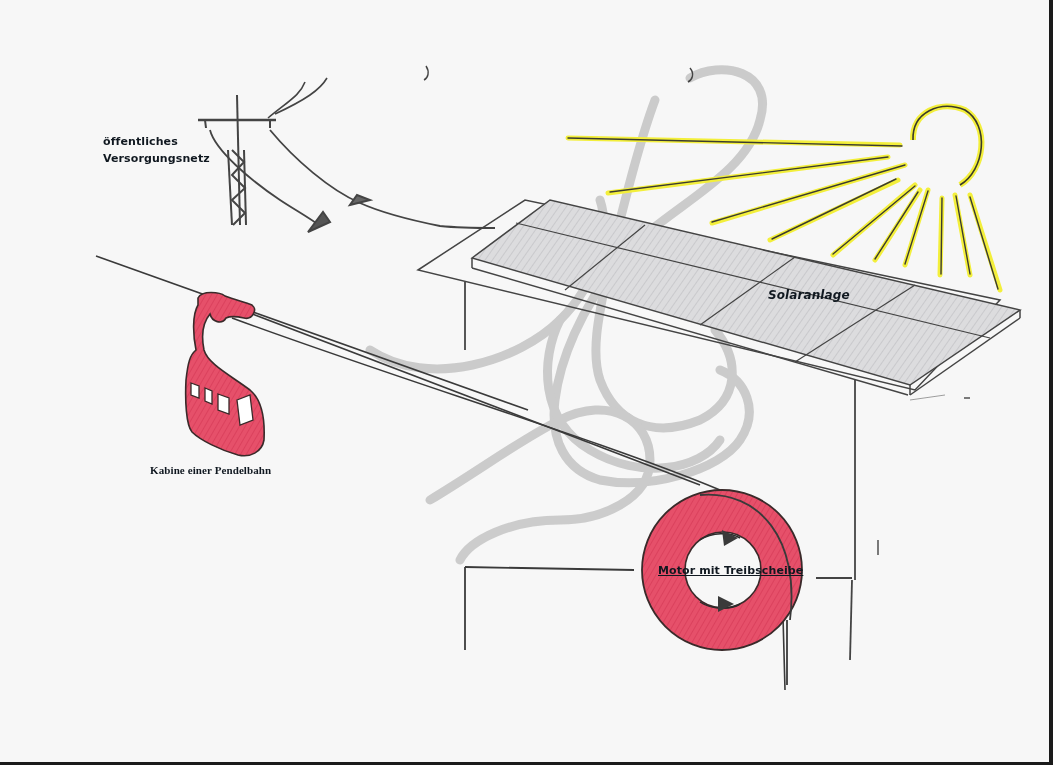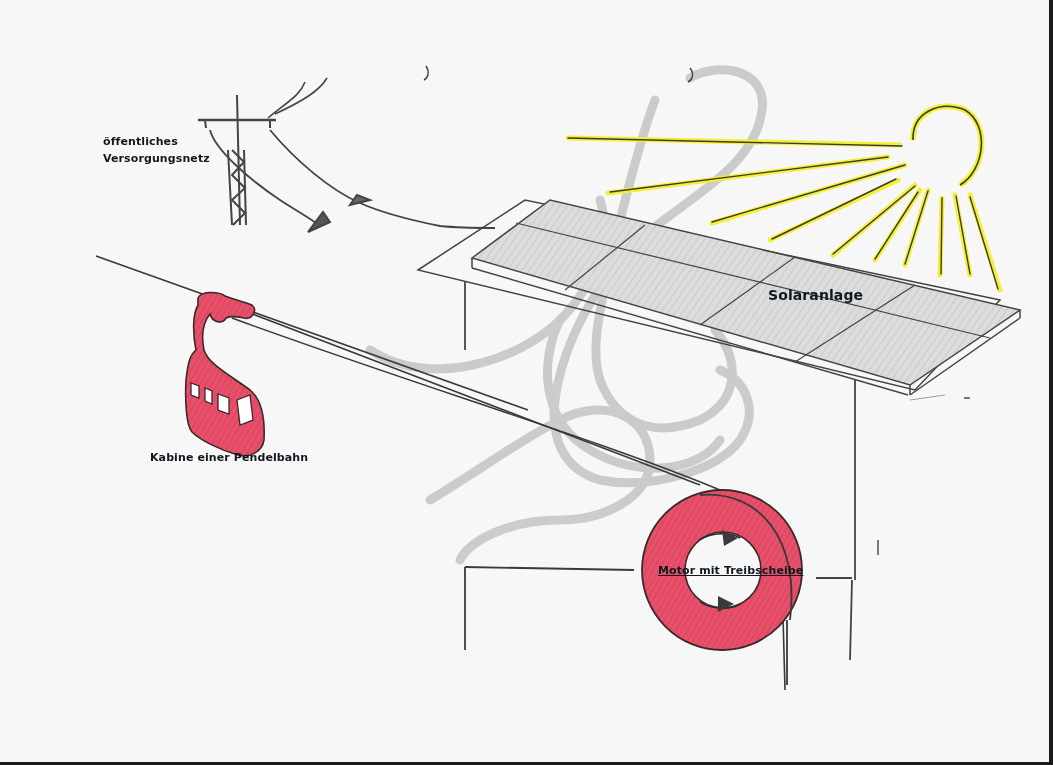--- a/index.html
+++ b/index.html
@@ -1,19 +1,19 @@
 <!DOCTYPE html>
 <html><head>
   <meta charset="utf-8">
   <style>
     html, body { margin: 0; padding: 0; background: #ffffff; }
     body { width: 1053px; height: 765px; overflow: hidden; position: relative; font-family: "Liberation Sans", "DejaVu Sans", sans-serif; }
     #canvas { position: absolute; left: 0; top: 0; width: 1053px; height: 765px; background: #f7f7f7; }
     .label { position: absolute; font-family: "DejaVu Sans", "Liberation Sans", sans-serif; font-size: 11px; font-weight: bold; color: #101820; line-height: 17px; white-space: nowrap; letter-spacing: 0.1px; }
-    .label.small { font-size: 14px; }
+    .label.small { font-size: 12px; font-style: italic; }
     .paper-edge-r { position: absolute; right: 0; top: 0; width: 4px; height: 765px; background: #1a1a1a; }
     .paper-edge-b { position: absolute; left: 0; bottom: 0; width: 1053px; height: 3px; background: #1a1a1a; }
   </style>
 </head>
 <body>
 
 <div id="canvas">
   <svg width="1053" height="765" viewBox="0 0 1053 765" xmlns="http://www.w3.org/2000/svg">
     <defs>
       <pattern id="pencil" width="6" height="6" patternUnits="userSpaceOnUse" patternTransform="rotate(35)">
@@ -141,21 +141,21 @@
       <line x1="878" y1="540" x2="878" y2="555"></line>
       <line x1="964" y1="398" x2="970" y2="398"></line>
     </g>
   </svg>
 
   <div class="label" style="left:103px; top:133px;">
     <div>öffentliches</div>
     <div>Versorgungsnetz</div>
   </div>
 
-  <div class="label" style="left:150px; top:449px;">Kabine einer Pendelbahn</div>
+  <div class="label" style="left:150px; top:462px;font-family:Liberation Serif, serif;">Kabine einer Pendelbahn</div>
 
   <div class="label small" style="left:768px; top:287px;">Solaranlage</div>
 
   <div class="label" style="left:658px; top:562px;text-decoration:underline;">Motor mit Treibscheibe</div>
 
   <div class="paper-edge-r"></div>
   <div class="paper-edge-b"></div>
 </div>
 
 </body></html>

